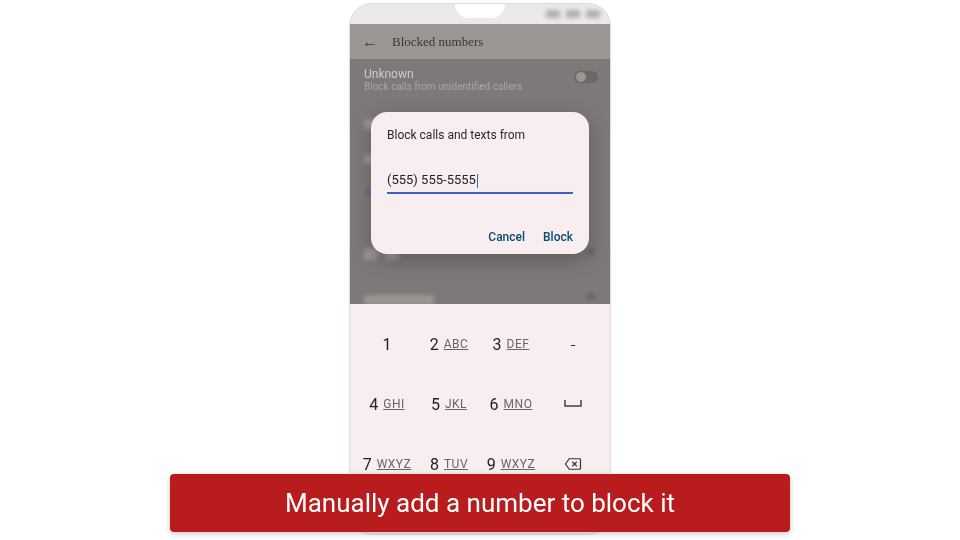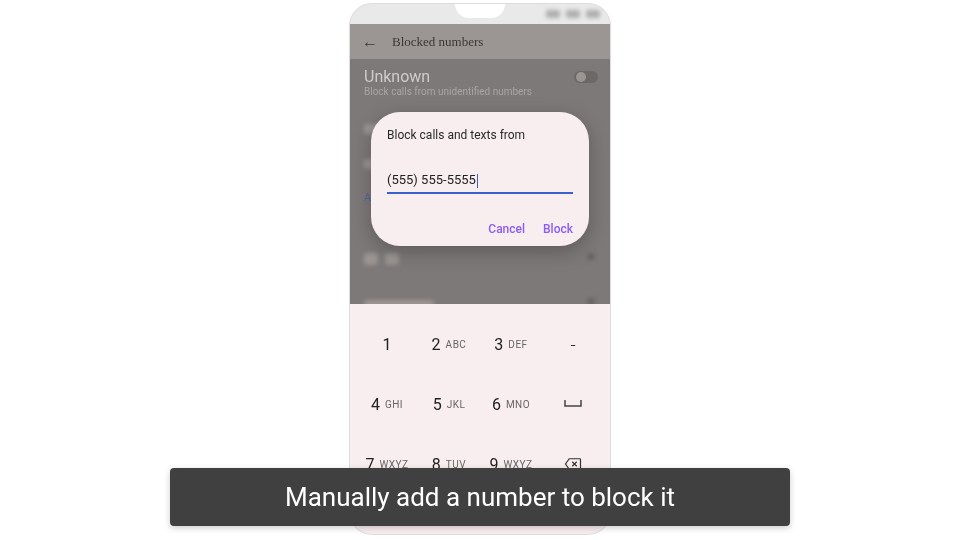--- a/index.html
+++ b/index.html
@@ -55,21 +55,21 @@
     display: flex;
     align-items: center;
     gap: 14px;
     padding: 8px 12px;
     background: #9b9694;
     color: #3b3736;
   }
   .back-arrow { font-size: 16px; color:#3b3736; }
   .header-title { font-size: 13px; font-weight: 500; font-family: Liberation Serif, serif; }
   .setting-row { padding: 8px 14px; font-size: 11px; color:#d2cfce; position:relative;}
-  .setting-title { color:#cfcbc9; font-size:16px;}
+  .setting-title { color:#cfcbc9; font-size:12px;}
   .setting-sub { color:#a9a5a3; font-size:10px; }
   .toggle {
     position:absolute; right:12px; top:12px;
     width:24px; height:12px; background:#6b6866; border-radius:6px;
   }
   .toggle::after{
     content:""; position:absolute; left:2px; top:1px; width:10px;height:10px;
     background:#9b9694; border-radius:50%;
   }
   .blur-row { filter: blur(2px); padding: 8px 14px; }
@@ -77,73 +77,73 @@
   .x-mark { position:absolute; right:14px; color:#4a4644; font-size:12px; }
   .link-text { color:#5068a8; font-size:11px; padding:10px 14px; }
 
   .dialog {
     position: absolute;
     top: 108px;
     left: 50%;
     transform: translateX(-50%);
     width: 218px;
     background: #f8edef;
-    border-radius: 29px;
+    border-radius: 16px;
     padding: 16px 16px 10px 16px;
     box-shadow: 0 6px 20px rgba(0,0,0,.25);
     z-index: 30;
   }
   .dialog-title { font-size: 12px; color:#2a2a2a; margin-bottom: 18px; }
   .phone-input {
     font-size: 13px;
     color: #222;
     padding: 2px 0 4px 0;
     border-bottom: 2px solid #3a5fcf;
     position: relative;
     margin-top: 28px;
   }
   .cursor {
     display:inline-block; width:1px; height:14px; background:#3a5fcf;
     vertical-align: middle; margin-left:1px;
   }
   .dialog-actions {
     display:flex; justify-content:flex-end; gap:18px;
-    margin-top: 28px; font-size: 12px; color:#8b5cf6; font-weight:500;
+    margin-top: 36px; font-size: 12px; color:#0c4a6e; font-weight:500;
   }
 
   .keypad {
     position: absolute;
     top: 300px; left:0; right:0; bottom:0;
     background: #f8edef;
     display: grid;
     grid-template-columns: repeat(4, 1fr);
     grid-template-rows: repeat(3, 1fr) 40px;
     padding: 10px 6px 0 6px;
     color: #333;
   }
   .key {
     display:flex; align-items:center; justify-content:center;
     gap:5px; font-size:15px;
   }
   .key .digit { font-size: 16px; color:#222; }
-  .key .letters { font-size: 10px; color:#666; letter-spacing:.5px; }
+  .key .letters { font-size: 12px; color:#666; letter-spacing:.5px;text-decoration:underline; }
   .key.sym .digit { font-size:18px; font-weight:300; }
   .backspace-icon svg { width:18px; height:14px; }
   .nav-dash-row {
     grid-column: 1 / span 4;
     display:flex; justify-content:center; align-items:flex-start;
   }
   .nav-dash { width:70px; height:3px; background:#333; border-radius:2px; margin-top:6px;}
 
   .caption-bar {
     position: absolute;
     left: 170px;
-    bottom: 14px;
+    bottom: 8px;
     width: 620px;
-    background: #404040;
+    background: #b91c1c;
     color: #fff;
     font-size: 26px;
     padding: 14px 20px;
     border-radius: 4px;
     text-align: center;
     z-index: 100;
     box-shadow: 0 2px 6px rgba(0,0,0,.2);
   }
 </style>
 </head>
@@ -157,21 +157,21 @@
       <span></span>
   </div>
 
   <div class="settings-area">
     <div class="header-row">
       <span class="back-arrow">←</span>
       <span class="header-title">Blocked numbers</span>
     </div>
     <div class="setting-row">
       <div class="setting-title">Unknown</div>
-      <div class="setting-sub">Block calls from unidentified numbers</div>
+      <div class="setting-sub">Block calls from unidentified callers</div>
       <div class="toggle"></div>
     </div>
     <div class="blur-row" style="margin-top:6px">
       <span class="pill" style="width:120px"></span>
     </div>
     <div class="blur-row">
       <span class="pill" style="width:18px"></span>
     </div>
     <div class="link-text">
       <span>A</span>

